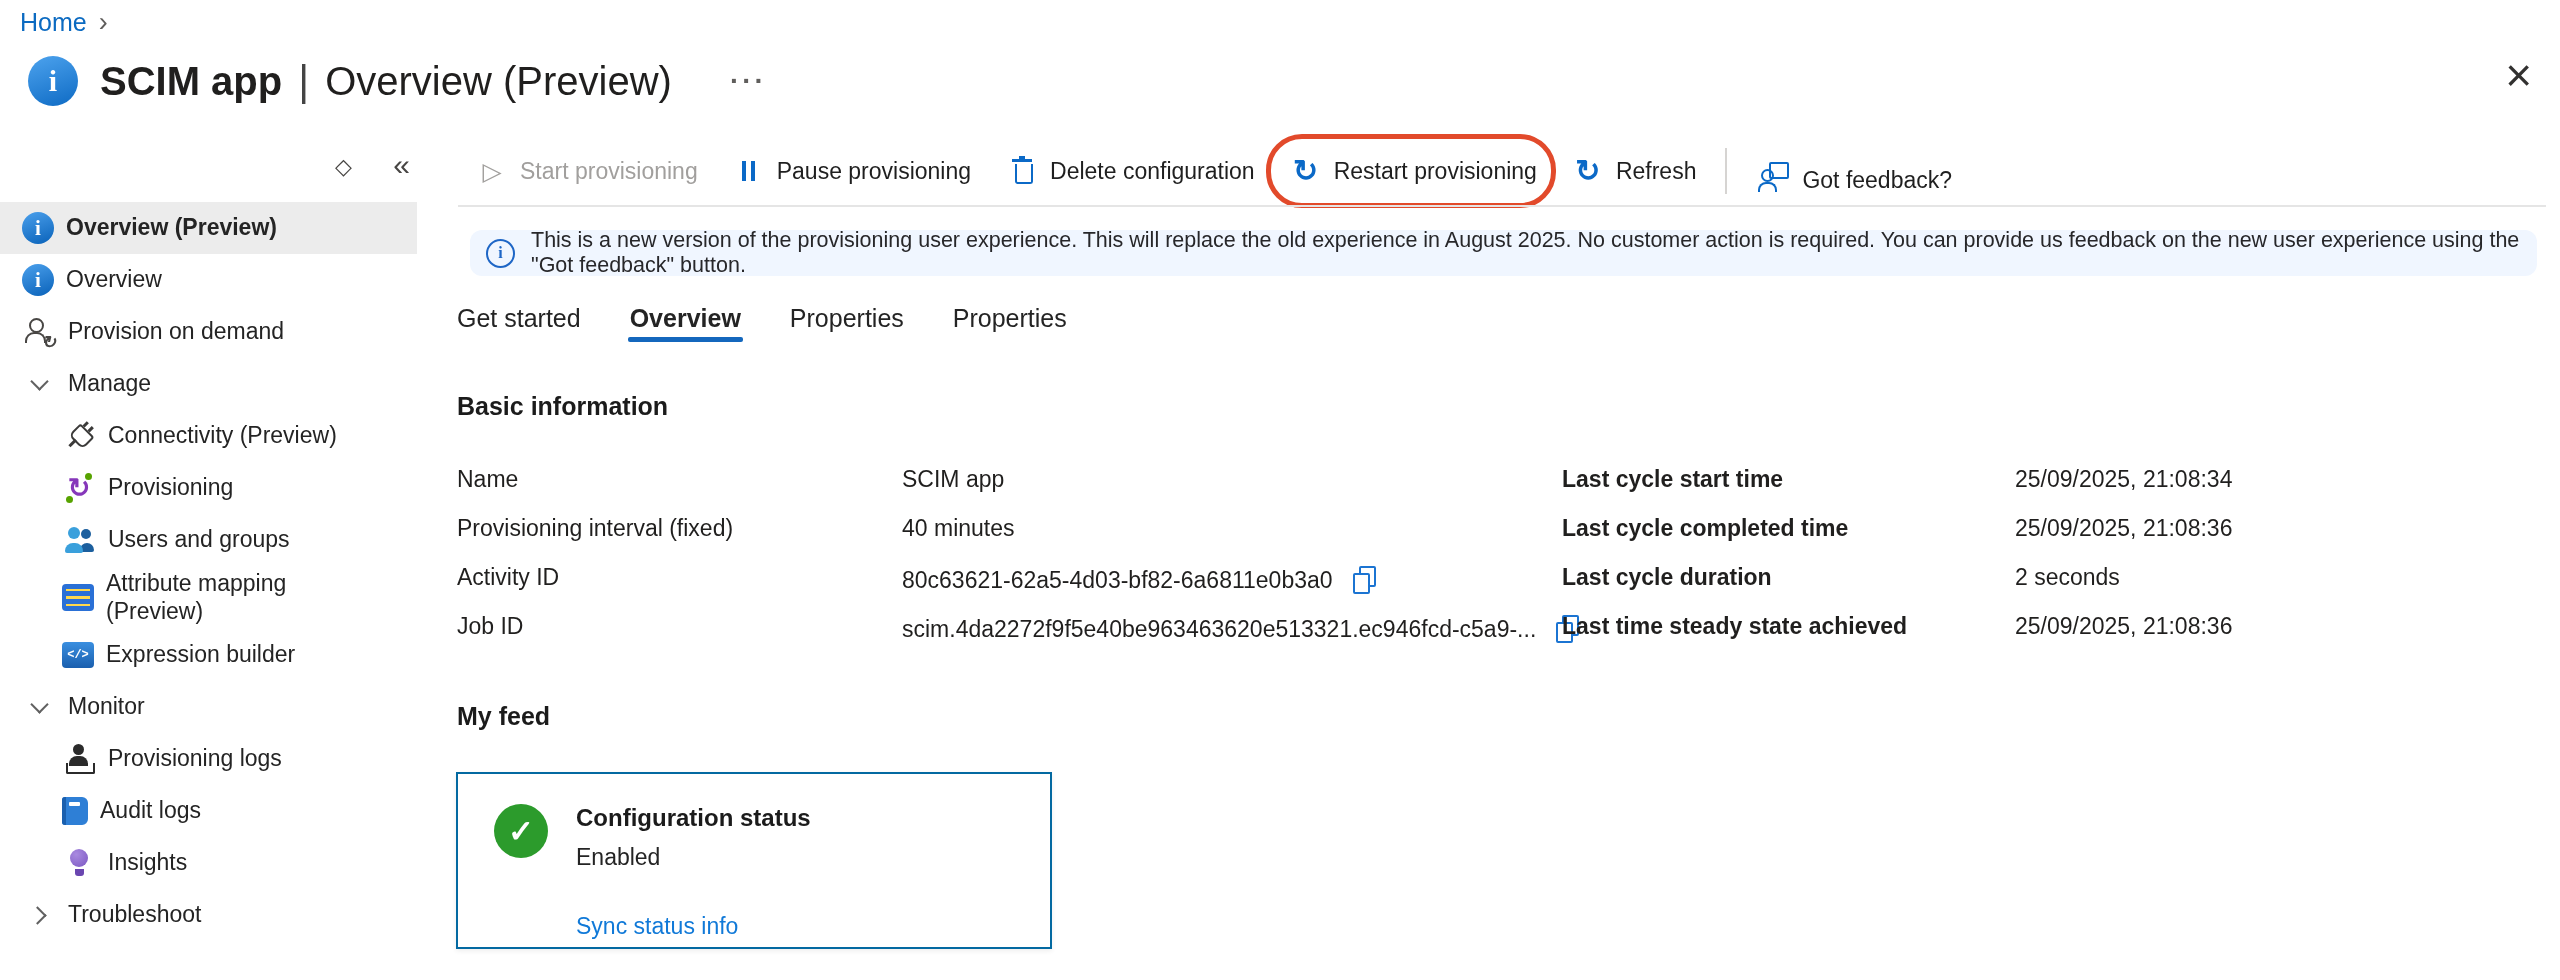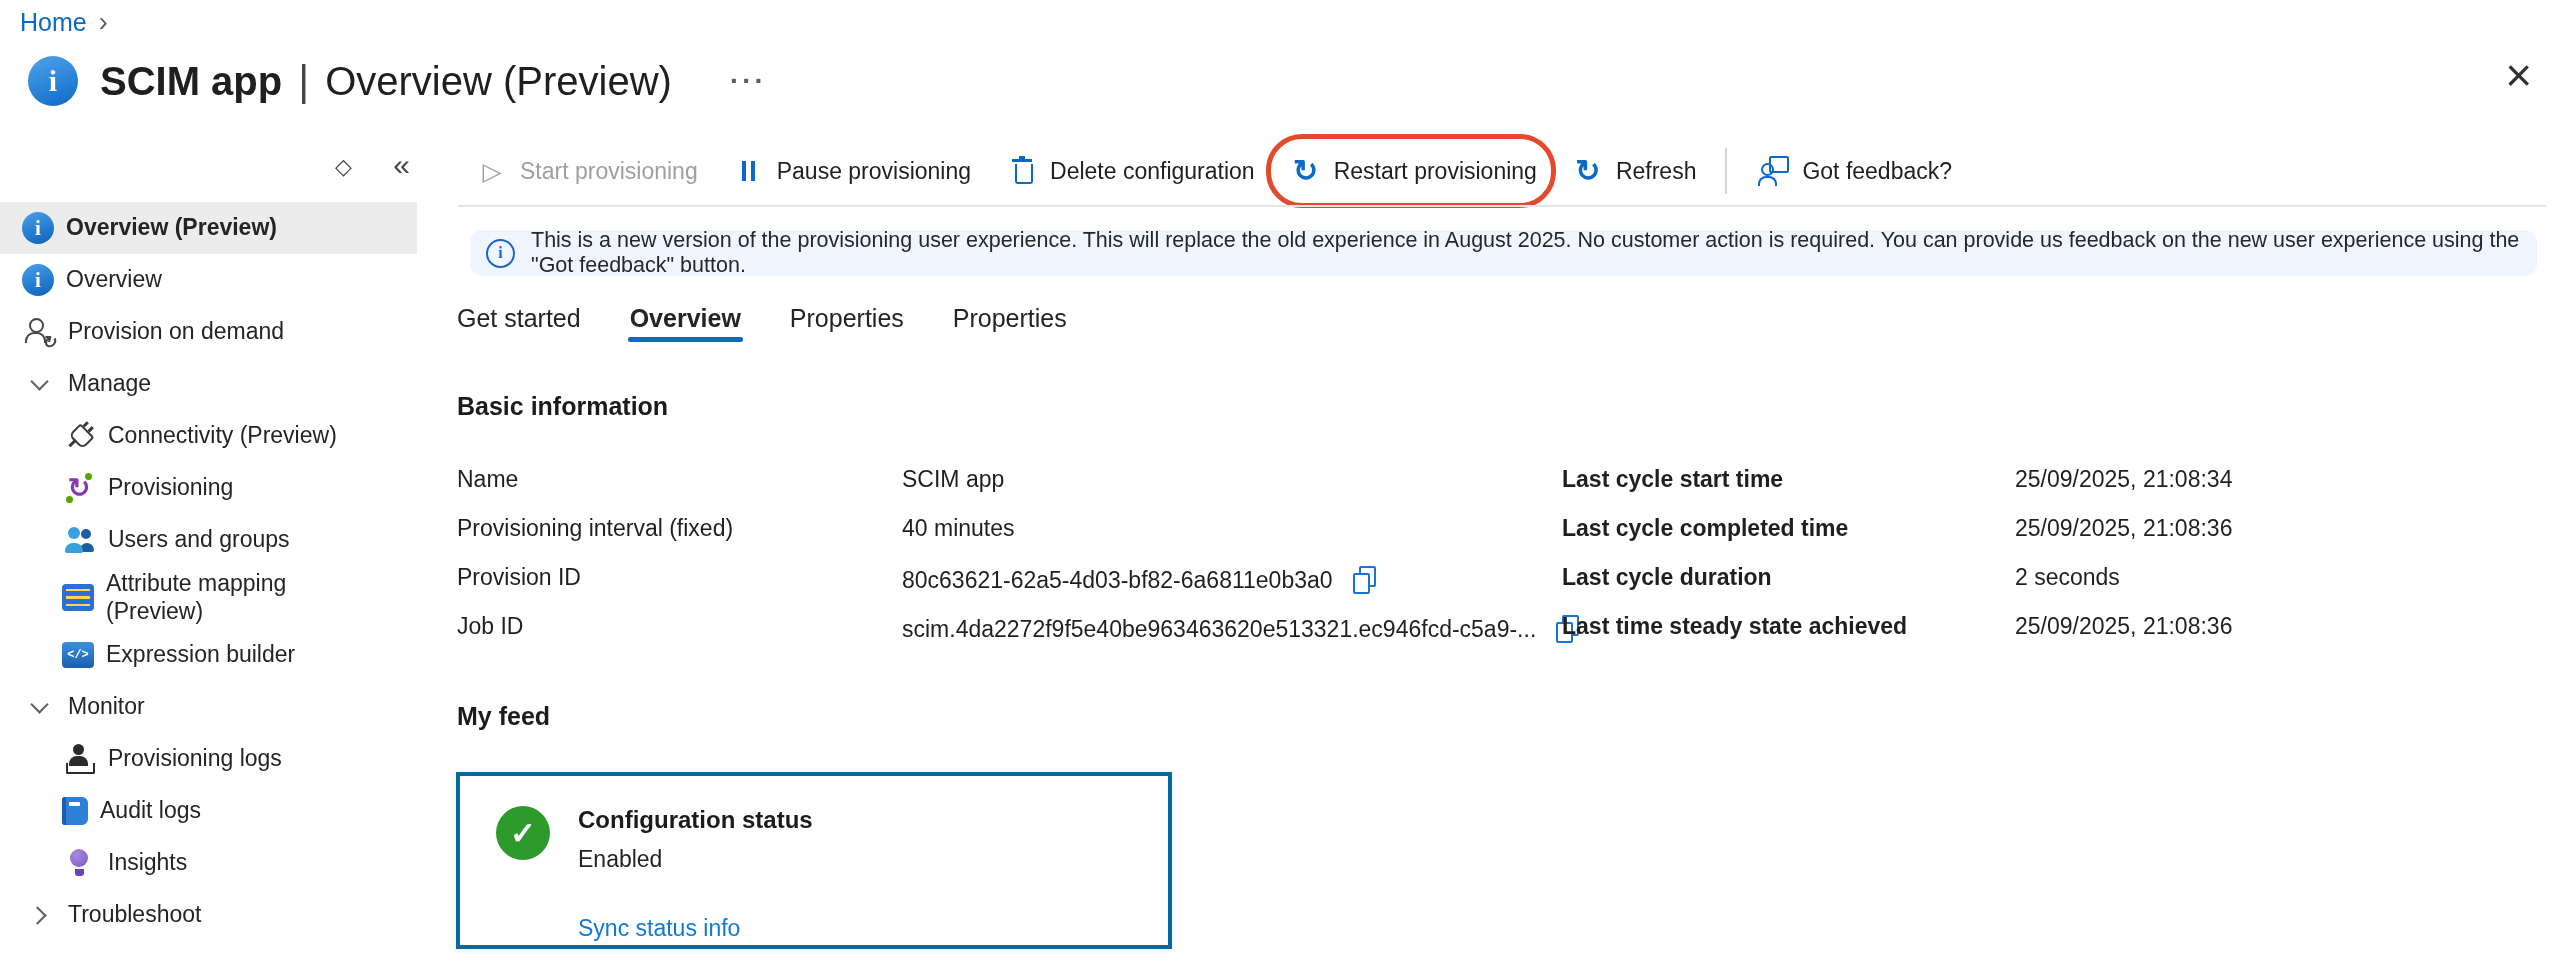--- a/index.html
+++ b/index.html
@@ -119,21 +119,21 @@
   .icon[data-icon="lightbulb-icon"]::after { content:""; position:absolute; bottom:4px; left:13px; width:9px; height:7px;
     background:#6a46b0; border-radius:0 0 3px 3px; }
 
   
   .toolbar { position:absolute; top:148px; left:458px; height:46px; display:flex; align-items:center; }
   .tb-btn { display:flex; align-items:center; gap:11px; border:none; background:none; cursor:pointer;
     padding:0 17px; height:46px; font-family:inherit; font-size:23px; color:#1f1f1f; position:relative; }
   .tb-btn .icon { width:34px; height:34px; color:#0b69c7; }
   .tb-btn.is-disabled { color:#a19f9d; cursor:default; }
   .tb-btn.is-disabled .icon { color:#a19f9d; }
-  .tb-btn.is-divider_before { border-left:2px solid #d6d4d2; margin-left:12px; padding-left:30px; }
+  .tb-btn.is-divider_before { border-left:2px solid #d6d4d2; margin-left:12px; padding-left:30px;align-items:flex-end; }
   .tb-btn.is-annotated::after { content:""; position:absolute; top:-14px; bottom:-14px; left:-6px; right:-2px;
     border:5px solid #e24a2b; border-radius:36px; pointer-events:none; }
 
   .icon[data-icon="play-icon"]::before { content:"▷"; font-size:25px; line-height:1; }
   .icon[data-icon="pause-icon"]::before { content:""; position:absolute; left:10px; top:7px; width:4px; height:20px; background:currentColor; }
   .icon[data-icon="pause-icon"]::after  { content:""; position:absolute; left:19px; top:7px; width:4px; height:20px; background:currentColor; }
   .icon[data-icon="restart-icon"]::before, .icon[data-icon="refresh-icon"]::before {
     content:"↻"; font-size:30px; line-height:1; font-weight:bold; }
   .icon[data-icon="trash-icon"]::before { content:""; position:absolute; top:5px; left:7px; width:20px; height:3px; background:currentColor; }
   .icon[data-icon="trash-icon"]::after { content:""; position:absolute; top:10px; left:10px; width:14px; height:18px;
@@ -176,22 +176,22 @@
   .info-col.right .info-label { width:453px; flex:none; font-weight:700; }
   .info-value { display:flex; align-items:center; gap:16px; white-space:nowrap; }
   .copy-icon { position:relative; width:30px; height:32px; display:none; cursor:pointer; }
   .info-row.is-copy .copy-icon { display:inline-block; }
   .copy-icon::before { content:""; position:absolute; top:2px; left:10px; width:13px; height:17px;
     border:2.5px solid #1b74d2; border-radius:2px; }
   .copy-icon::after { content:""; position:absolute; top:9px; left:4px; width:13px; height:17px;
     border:2.5px solid #1b74d2; border-radius:2px; background:#fff; }
 
   
-  .feed-card { position:absolute; top:772px; left:456px; width:716px; height:177px; background:#fff;
-    border:4px solid #0369a1; box-shadow:0 2px 5px rgba(0,0,0,.07); display:flex; gap:28px; padding:30px 0 0 36px; }
+  .feed-card { position:absolute; top:772px; left:456px; width:596px; height:177px; background:#fff;
+    border:2px solid #0369a1; box-shadow:0 2px 5px rgba(0,0,0,.07); display:flex; gap:28px; padding:30px 0 0 36px; }
   .check-circle-icon { width:54px; height:54px; flex:none; border-radius:50%; background:#2c9b2c;
     display:flex; align-items:center; justify-content:center; }
   .check-circle-icon::before { content:"✓"; color:#fff; font-size:31px; font-weight:bold; }
   .card-title { font-size:24px; font-weight:700; color:#1b1b1b; }
   .card-status { font-size:23px; margin-top:12px; color:#242424; }
   .card-link { font-size:23px; margin-top:42px; color:#1079d8; cursor:pointer; display:inline-block; text-decoration:none; }
 </style>
 </head>
 <body>
 
@@ -405,21 +405,21 @@
 
     <div class="info-row">
       <span class="info-label">Provisioning interval (fixed)</span>
       <span class="info-value">
         <span>40 minutes</span>
 
       </span>
     </div>
 
     <div class="info-row is-copy">
-      <span class="info-label">Provision ID</span>
+      <span class="info-label">Activity ID</span>
       <span class="info-value">
         <span>80c63621-62a5-4d03-bf82-6a6811e0b3a0</span>
         <span class="copy-icon"></span>
       </span>
     </div>
 
     <div class="info-row is-copy">
       <span class="info-label">Job ID</span>
       <span class="info-value">
         <span>scim.4da2272f9f5e40be963463620e513321.ec946fcd-c5a9-...</span>

